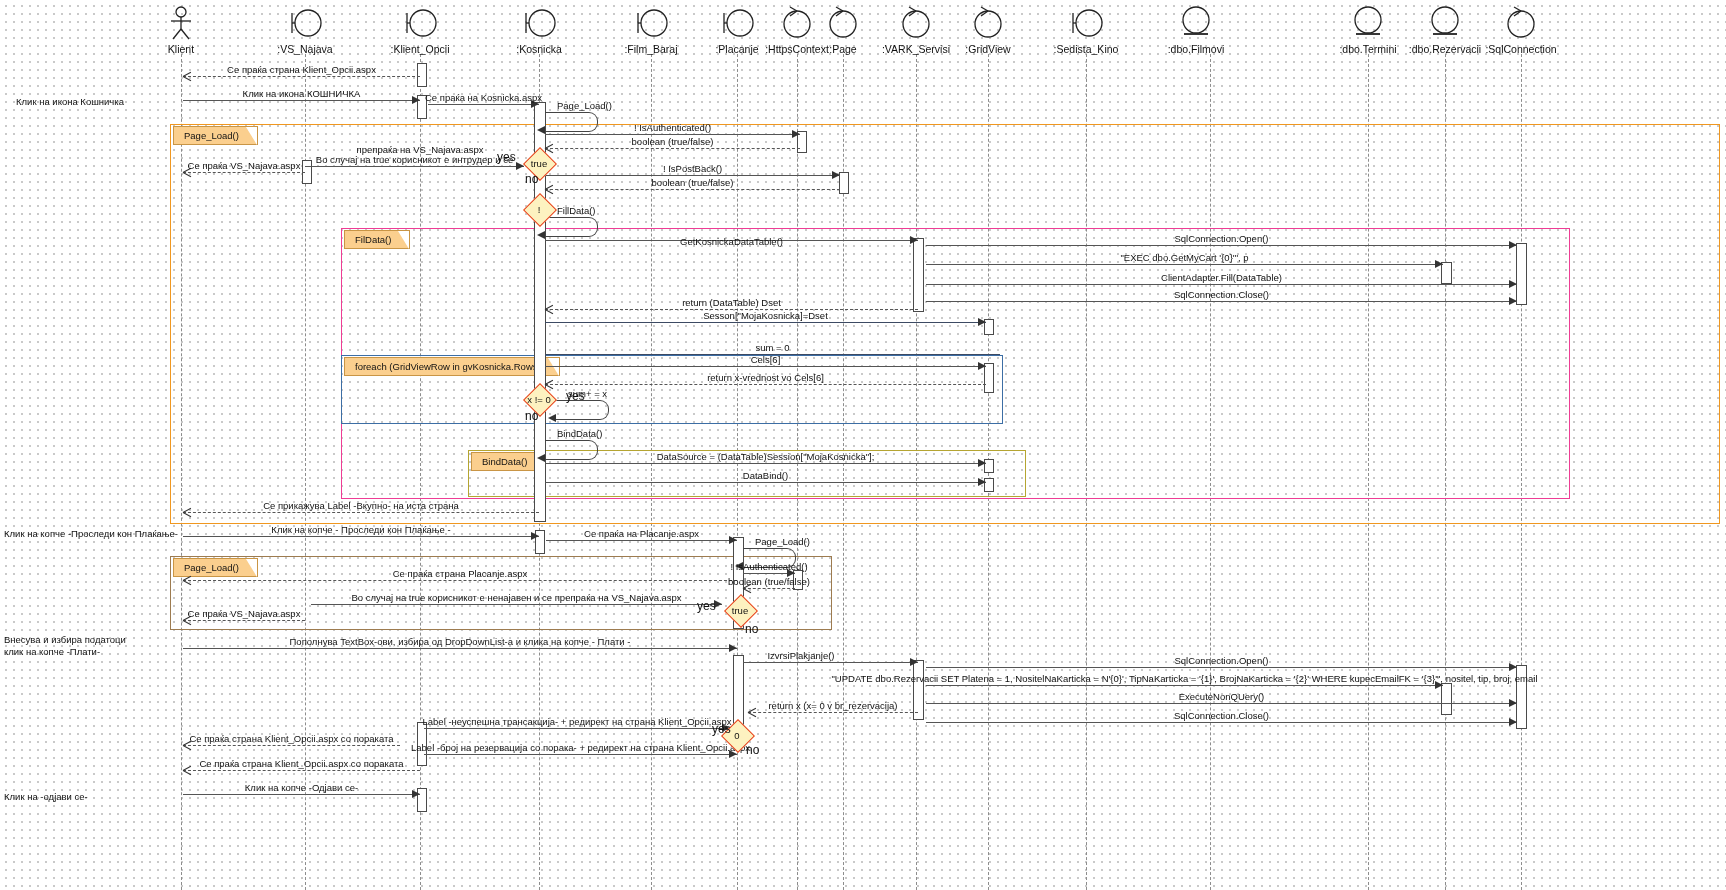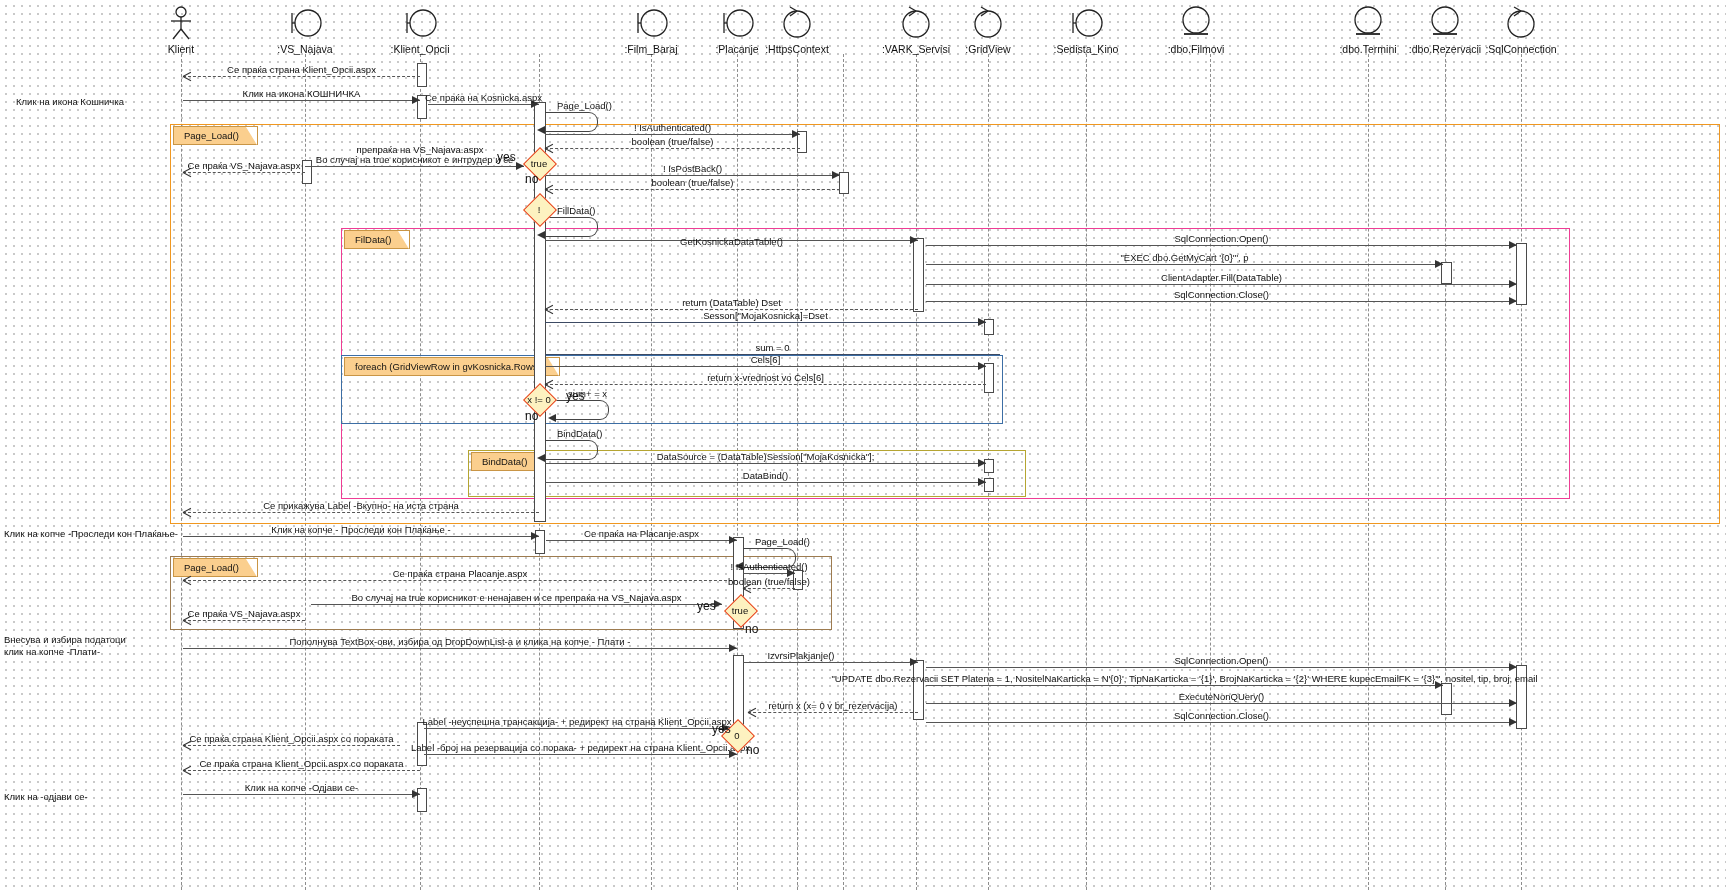--- a/index.html
+++ b/index.html
@@ -309,20 +309,30 @@
     <div class="head" style="left: 420px; top: 4px;">
       <div class="glyph">
         <svg width="38" height="36" viewBox="0 0 38 36">
           <circle cx="22" cy="18" r="13" fill="none" stroke="#222" stroke-width="1.3"></circle>
           <line x1="6" y1="8" x2="6" y2="28" fill="none" stroke="#222" stroke-width="1.3"></line>
           <line x1="6" y1="18" x2="9" y2="18" fill="none" stroke="#222" stroke-width="1.3"></line>
         </svg>
       </div>
       <div class="nm">:Klient_Opcii</div>
     </div>
+    <div class="head" style="left: 539px; top: 4px;">
+      <div class="glyph">
+        <svg width="38" height="36" viewBox="0 0 38 36">
+          <circle cx="22" cy="18" r="13" fill="none" stroke="#222" stroke-width="1.3"></circle>
+          <line x1="6" y1="8" x2="6" y2="28" fill="none" stroke="#222" stroke-width="1.3"></line>
+          <line x1="6" y1="18" x2="9" y2="18" fill="none" stroke="#222" stroke-width="1.3"></line>
+        </svg>
+      </div>
+      <div class="nm">:Kosnicka</div>
+    </div>
     <div class="head" style="left: 651px; top: 4px;">
       <div class="glyph">
         <svg width="38" height="36" viewBox="0 0 38 36">
           <circle cx="22" cy="18" r="13" fill="none" stroke="#222" stroke-width="1.3"></circle>
           <line x1="6" y1="8" x2="6" y2="28" fill="none" stroke="#222" stroke-width="1.3"></line>
           <line x1="6" y1="18" x2="9" y2="18" fill="none" stroke="#222" stroke-width="1.3"></line>
         </svg>
       </div>
       <div class="nm">:Film_Baraj</div>
     </div>
@@ -338,20 +348,30 @@
     </div>
     <div class="head" style="left: 797px; top: 4px;">
       <div class="glyph">
         <svg width="38" height="36" viewBox="0 0 38 36">
           <circle cx="19" cy="19" r="13" fill="none" stroke="#222" stroke-width="1.3"></circle>
           <line x1="19" y1="6" x2="12" y2="2" fill="none" stroke="#222" stroke-width="1.3"></line>
           <line x1="19" y1="6" x2="12" y2="11" fill="none" stroke="#222" stroke-width="1.3"></line>
         </svg>
       </div>
       <div class="nm">:HttpsContext</div>
+    </div>
+    <div class="head" style="left: 843px; top: 4px;">
+      <div class="glyph">
+        <svg width="38" height="36" viewBox="0 0 38 36">
+          <circle cx="19" cy="19" r="13" fill="none" stroke="#222" stroke-width="1.3"></circle>
+          <line x1="19" y1="6" x2="12" y2="2" fill="none" stroke="#222" stroke-width="1.3"></line>
+          <line x1="19" y1="6" x2="12" y2="11" fill="none" stroke="#222" stroke-width="1.3"></line>
+        </svg>
+      </div>
+      <div class="nm">:Page</div>
     </div>
     <div class="head" style="left: 916px; top: 4px;">
       <div class="glyph">
         <svg width="38" height="36" viewBox="0 0 38 36">
           <circle cx="19" cy="19" r="13" fill="none" stroke="#222" stroke-width="1.3"></circle>
           <line x1="19" y1="6" x2="12" y2="2" fill="none" stroke="#222" stroke-width="1.3"></line>
           <line x1="19" y1="6" x2="12" y2="11" fill="none" stroke="#222" stroke-width="1.3"></line>
         </svg>
       </div>
       <div class="nm">:VARK_Servisi</div>

